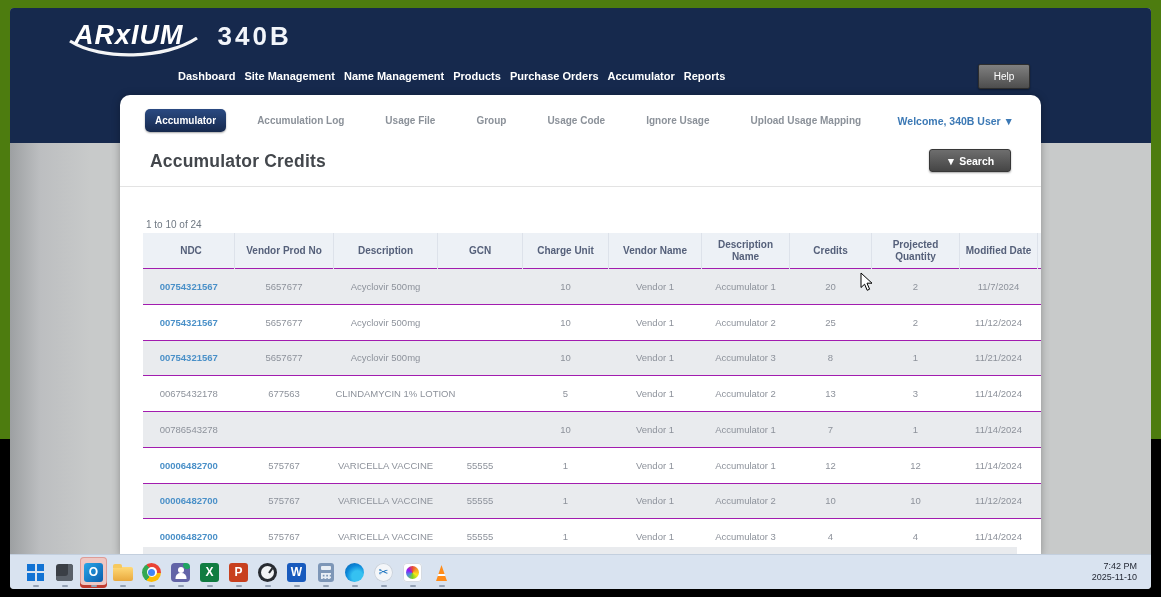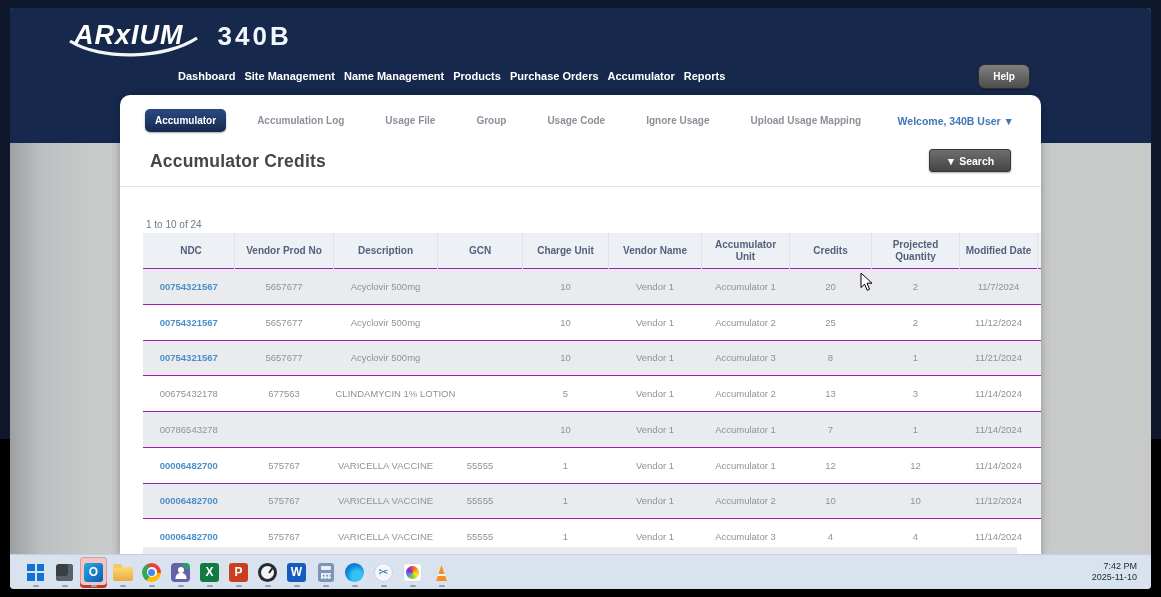--- a/index.html
+++ b/index.html
@@ -1,32 +1,32 @@
 <!DOCTYPE html>
 <html><head>
 <meta charset="utf-8">
 <style>
   html,body{margin:0;padding:0;background:#000;width:1161px;height:597px;overflow:hidden;
     font-family:"Liberation Sans",sans-serif;-webkit-font-smoothing:antialiased;}
-  .stage{position:relative;width:1161px;height:439px;background:#0f172a;}
+  .stage{position:relative;width:1161px;height:439px;background:#4d7c0f;}
   .screen{position:absolute;left:10px;top:8px;width:1141px;height:581px;border-radius:4px;overflow:hidden;
     background:linear-gradient(90deg,#9da0a2 0px,#bcbec0 30px,#c8caca 80px,#c8caca 100%);}
 
   
   .app-header{position:absolute;left:0;top:0;width:100%;height:135px;background:#16294d;z-index:1;}
   .logo{position:absolute;left:64px;top:12px;display:flex;align-items:flex-start;color:#fff;}
   .logo-arxium-wrap{position:relative;display:inline-block;}
   .logo-arxium{font-size:27px;font-weight:bold;font-style:italic;letter-spacing:1px;color:#fff;}
   .swoosh{position:absolute;left:-8px;bottom:-8px;width:135px;height:22px;pointer-events:none;}
   .logo-340b{font-size:26px;font-weight:bold;letter-spacing:3px;margin-left:34px;margin-top:1px;color:#f2f5fa;}
   .top-nav{position:absolute;left:168px;top:62px;display:flex;gap:9px;align-items:center;}
   .nav-item{color:#fff;font-size:11px;font-weight:bold;text-decoration:none;cursor:pointer;white-space:nowrap;}
-  .help-btn{position:absolute;left:968px;top:56px;width:52px;height:25px;border-radius:7px;
+  .help-btn{position:absolute;left:968px;top:56px;width:52px;height:25px;border-radius:2px;
     background:linear-gradient(#808080,#4d4d4d);border:1px solid #2e2e2e;color:#fff;
-    font-size:10px;font-weight:bold;cursor:pointer;z-index:3;box-shadow:0 1px 2px rgba(0,0,0,.4);}
+    font-size:10px;font-weight:normal;cursor:pointer;z-index:3;box-shadow:0 1px 2px rgba(0,0,0,.4);}
 
   
   .card{position:absolute;left:110px;top:87px;width:921px;height:460px;background:#fff;
     border-radius:10px 10px 0 0;box-shadow:0 1px 8px rgba(0,0,0,.3);z-index:2;overflow:hidden;}
   .tab-row{position:absolute;left:25px;top:12px;height:26px;display:flex;align-items:center;gap:21px;}
   .tab{font-size:10px;font-weight:bold;color:#8b9199;background:transparent;border:0;cursor:pointer;
     padding:6px 10px;border-radius:5px;white-space:nowrap;}
   .tab.active{color:#fff;background:linear-gradient(#2a4a82,#16294d);box-shadow:0 1px 2px rgba(0,0,0,.35);}
   .welcome{position:absolute;right:27px;top:20px;font-size:10.5px;font-weight:bold;color:#3c79b5;cursor:pointer;white-space:nowrap;}
   .title-row{position:absolute;left:0;top:48px;width:100%;height:43px;border-bottom:1px solid #e3e3e3;}
@@ -161,21 +161,21 @@
       <div class="pagination">1 to 10 of 24</div>
       <table class="credits">
         <thead>
             <tr id="table-head-row">
               <th class="c1">NDC</th>
               <th class="c2">Vendor Prod No</th>
               <th class="c3">Description</th>
               <th class="c4">GCN</th>
               <th class="c5">Charge Unit</th>
               <th class="c6">Vendor Name</th>
-              <th class="c7">Accumulator Unit</th>
+              <th class="c7">Description Name</th>
               <th class="c8">Credits</th>
               <th class="c9">Projected Quantity</th>
               <th class="c10">Modified Date</th>
               <th class="c11">Action</th>
             </tr>
           </thead>
         <tbody id="table-body">
             <tr class="row-odd">
               <td class="c1"><a class="ndc-link">00754321567</a></td>
               <td class="c2">5657677</td>

